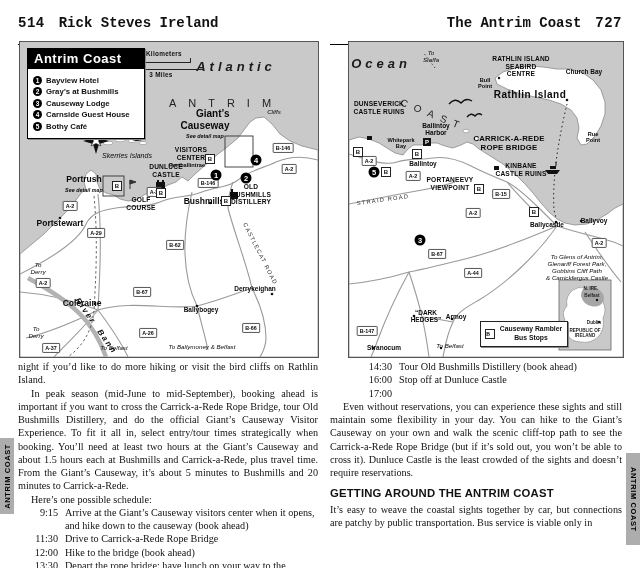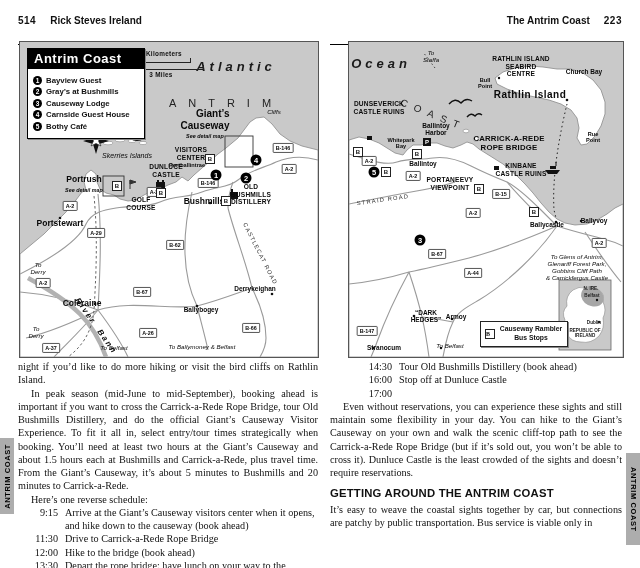--- a/index.html
+++ b/index.html
@@ -4,21 +4,21 @@
 <style>
   html,body{margin:0;padding:0;background:#e8e8e8;}
   .sheet{position:relative;width:640px;height:568px;background:#ffffff;overflow:hidden;
          font-family:"Liberation Serif",serif;color:#111;}
   .page{position:absolute;top:0;height:568px;}
   .page.left{left:18px;width:300px;}
   .page.right{left:330px;width:292px;}
 
   
   .pg-header{position:absolute;top:15px;left:0;right:0;height:16px;
-             font-family:Liberation Sans, sans-serif;font-weight:bold;font-size:10px;
+             font-family:Liberation Mono, monospace;font-weight:bold;font-size:14px;
              border-bottom:1.6px solid #000;padding-bottom:13px;}
   .pg-header .num{letter-spacing:0.5px;}
   .pg-header.lft .num{margin-right:14px;}
   .pg-header.rgt{text-align:right;}
   .pg-header.rgt .num{margin-left:14px;}
 
   
   .map{position:absolute;top:41px;border:1px solid #555;background:#c9c9c9;overflow:hidden;}
   .map.lmap{left:1px;width:298px;height:315px;}
   .map.rmap{left:18px;width:274px;height:315px;}
@@ -164,21 +164,21 @@
             <circle cx="190" cy="161" r="1.2"></circle>
         </g>
       </svg>
 
       <div class="legendbox">
         <div class="legendtitle">Antrim Coast</div>
         <div class="legendlist">
 
             <div class="legenditem">
               <span class="lnum">1</span>
-              <span class="llabel">Bayview Guest</span>
+              <span class="llabel">Bayview Hotel</span>
             </div>
 
             <div class="legenditem">
               <span class="lnum">2</span>
               <span class="llabel">Gray’s at Bushmills</span>
             </div>
 
             <div class="legenditem">
               <span class="lnum">3</span>
               <span class="llabel">Causeway Lodge</span>
@@ -251,21 +251,21 @@
         <div class="ml marker" style="left: 236px; top: 118px; transform: translate(-50%, -50%);">4</div>
         <div class="ml busq" style="left: 97px; top: 144px; transform: translate(-50%, -50%);">B</div>
         <div class="ml busq" style="left: 141px; top: 151px; transform: translate(-50%, -50%);">B</div>
         <div class="ml busq" style="left: 206px; top: 159px; transform: translate(-50%, -50%);">B</div>
         <div class="ml busq" style="left: 190px; top: 117px; transform: translate(-50%, -50%);">B</div>
       </div>
 
     <div class="body">
       <p class="noind">night if you’d like to do more hiking or visit the bird cliffs on Rathlin Island.</p>
       <p>In peak season (mid-June to mid-September), booking ahead is important if you want to cross the Carrick-a-Rede Rope Bridge, tour Old Bushmills Distillery, and do the official Giant’s Causeway Visitor Experience. To fit it all in, select entry/tour times strategically when booking. You’ll need at least two hours at the Giant’s Causeway and about 1.5 hours each at Bushmills and Carrick-a-Rede, plus travel time. From the Giant’s Causeway, it’s about 5 minutes to Bushmills and 20 minutes to Carrick-a-Rede.</p>
-      <p>Here’s one reverse schedule:</p>
+      <p>Here’s one possible schedule:</p>
       <div class="sched">
 
           <div class="srow">
             <span class="stime">9:15</span>
             <span class="sdesc">Arrive at the Giant’s Causeway visitors center when it opens, and hike down to the causeway (book ahead)</span>
           </div>
 
           <div class="srow">
             <span class="stime">11:30</span>
             <span class="sdesc">Drive to Carrick-a-Rede Rope Bridge</span>
@@ -279,21 +279,21 @@
           <div class="srow">
             <span class="stime">13:30</span>
             <span class="sdesc">Depart the rope bridge; have lunch on your way to the distillery</span>
           </div>
         </div>
     </div>
   </div>
 
   <div class="page right">
     <div class="pg-header rgt">
-      <span>The Antrim Coast</span><span class="num">223</span>
+      <span>The Antrim Coast</span><span class="num">727</span>
     </div>
 
     <div class="map rmap">
       <svg width="274" height="315" viewBox="0 0 274 315">
         <rect width="274" height="315" fill="#c9c9c9"></rect>
         <path d="M146,36 L154,30 L166,26 L180,24 L194,25 L208,27 L222,27 L234,31 L244,38 L252,48 L256,60 L256,72 L252,84 L246,94 L238,102 L232,103 L228,96 L230,86 L228,76 L222,68 L212,62 L200,58 L186,55 L172,52 L158,47 L148,42 Z" fill="#fff" stroke="#8a8a8a" stroke-width="0.8"></path>
         <path d="M0,98 L10,95 L20,97 L30,101 L38,106 L46,111 L54,113 L58,108 L64,103 L72,103 L80,101 L88,101 L96,104 L104,106 L112,103 L118,100 L124,102 L130,107 L138,112 L146,117 L154,122 L160,127 L168,134 L176,142 L184,151 L192,161 L200,170 L208,177 L216,181 L226,183 L238,182 L248,178 L258,172 L266,166 L274,162 L274,315 L0,315 Z" fill="#fff" stroke="#8a8a8a" stroke-width="0.8"></path>
         <ellipse cx="117" cy="89" rx="3" ry="1.8" fill="#fff" stroke="#8a8a8a" stroke-width="0.6"></ellipse>
         <circle cx="127" cy="97" r="2.4" fill="#fff" stroke="#8a8a8a" stroke-width="0.6"></circle>
         <path d="M218,62 C210,95 203,135 205,168 L207,176" fill="none" stroke="#222" stroke-width="1" stroke-dasharray="1.5,3"></path>

